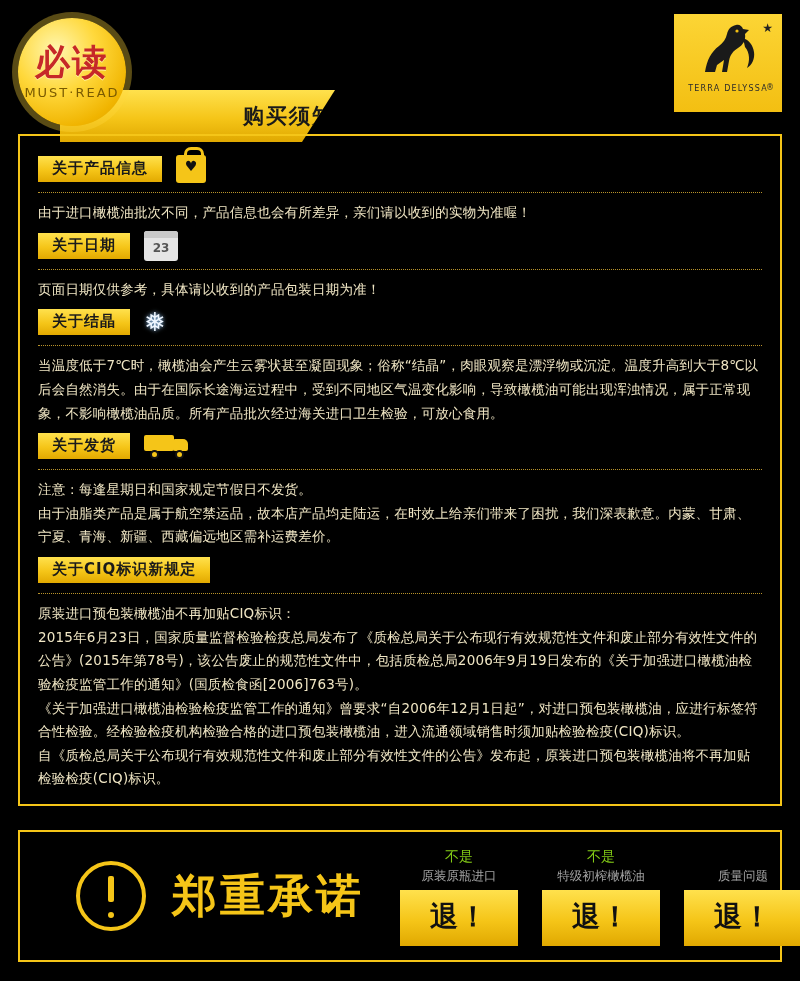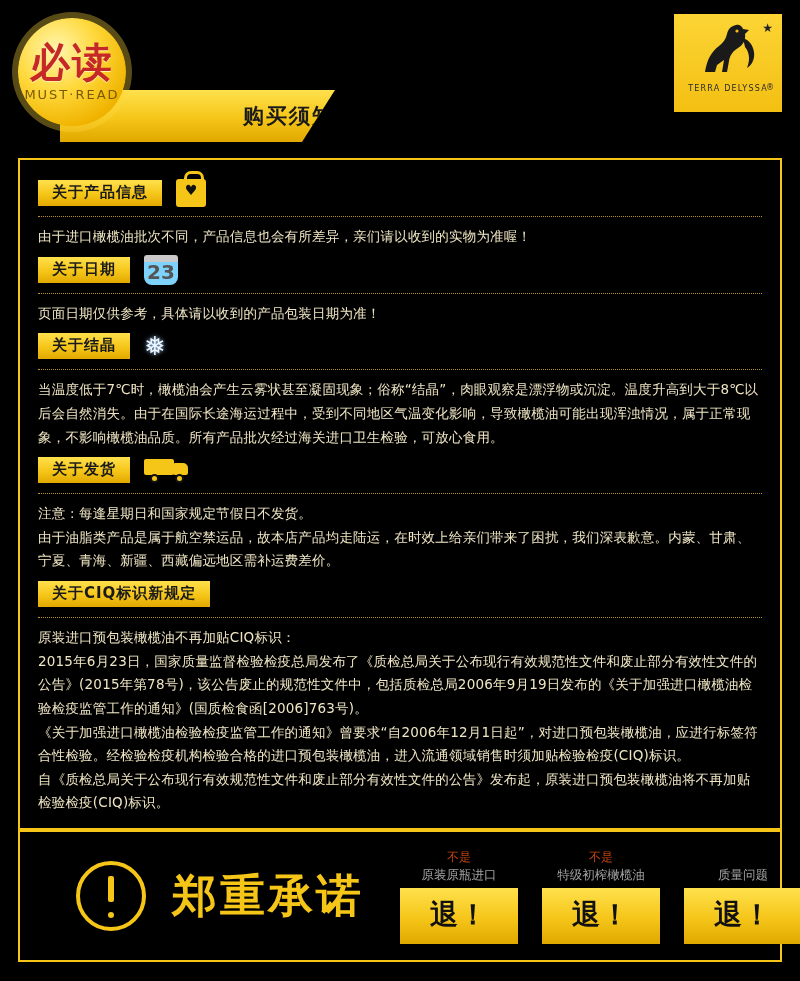--- a/index.html
+++ b/index.html
@@ -48,21 +48,21 @@
     height: 108px;
     border-radius: 50%;
     background: radial-gradient(circle at 35% 30%, #fff7b0 0%, #ffd83b 40%, #f0b400 75%, #d79a00 100%);
     box-shadow: 0 0 0 6px rgba(255, 214, 60, 0.35);
     display: flex;
     flex-direction: column;
     align-items: center;
     justify-content: center;
   }
   .must-read-badge .cn {
-    font-size: 40px;
+    font-size: 35px;
     font-weight: bold;
     color: #c62828;
     line-height: 1;
     letter-spacing: 2px;
     text-shadow: 0 1px 0 #fff3a0;
   }
   .must-read-badge .en {
     font-size: 13px;
     color: #7a5a00;
     letter-spacing: 2px;
@@ -104,21 +104,21 @@
     right: 8px;
     bottom: 20px;
     font-size: 8px;
     color: #2b2b2b;
   }
 
   
   .panel {
     position: absolute;
     left: 18px;
-    top: 158px;
+    top: 134px;
     width: 764px;
     height: 672px;
     border: 2px solid #f5c518;
     box-sizing: border-box;
     padding: 16px 18px 4px 18px;
   }
 
   .section { margin-bottom: 4px; }
 
   .sec-head {
@@ -171,25 +171,25 @@
     position: absolute;
     left: 0; right: 0;
     top: 3px;
     text-align: center;
     color: #111;
     font-size: 14px;
   }
 
   .icon-cal {
     width: 34px; height: 30px;
-    background: #7dd3fc;
-    border-radius: 8px;
+    background: #e5e5e5;
+    border-radius: 3px;
     position: relative;
     color: #555;
-    font-size: 20px;
+    font-size: 12px;
     text-align: center;
     line-height: 34px;
     font-weight: bold;
   }
   .icon-cal::before {
     content: "";
     position: absolute;
     top: 0; left: 0; right: 0;
     height: 7px;
     background: #c9c9c9;
@@ -281,22 +281,22 @@
     display: flex;
     gap: 24px;
     margin-left: 36px;
     align-items: flex-end;
   }
   .refund-col {
     text-align: center;
     width: 118px;
   }
   .refund-col .cap-top {
-    font-size: 12px;
-    color: #c2410c;
+    font-size: 14px;
+    color: #84cc16;
     line-height: 1.5;
     min-height: 18px;
   }
   .refund-col .cap {
     font-size: 12.5px;
     color: #a3a3a3;
     line-height: 1.5;
     margin-bottom: 4px;
     white-space: nowrap;
   }

